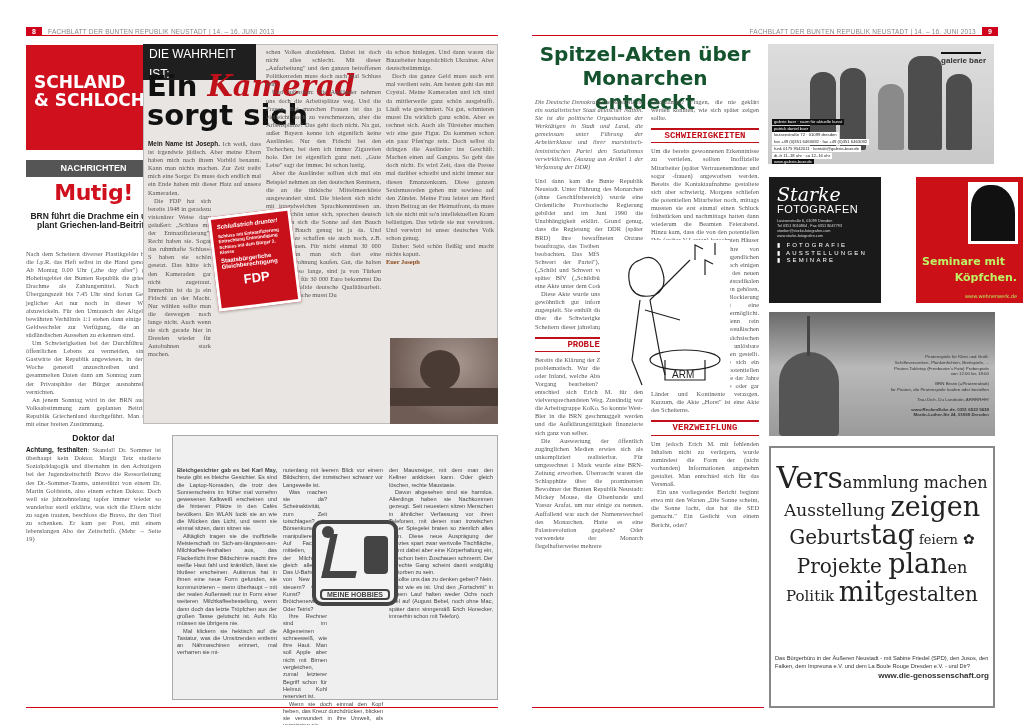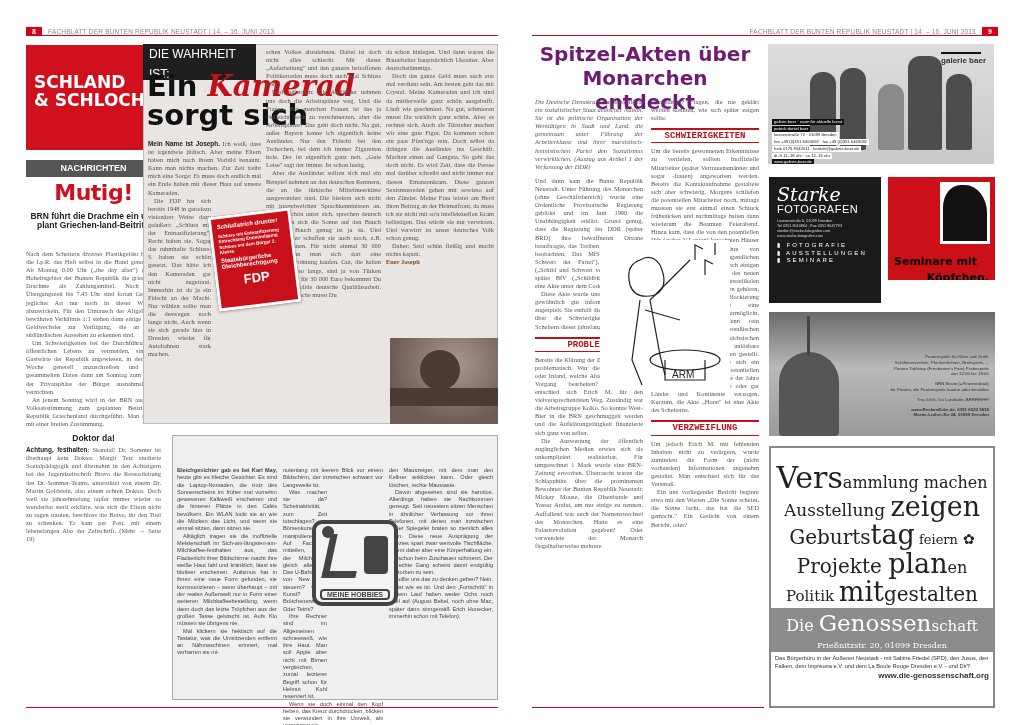--- a/index.html
+++ b/index.html
@@ -33,37 +33,37 @@
 
 .bbox{position:absolute;left:172px;top:435px;width:326px;height:265px;background:#efefef;border:1px solid #aaa}
 .bhead{position:absolute;left:172px;top:440px;width:326px;text-align:center;font-family:"DejaVu Sans",sans-serif;font-weight:bold;font-size:17px;color:#111}
 .bcol{font-family:"Liberation Sans",sans-serif;font-size:5.6px;line-height:7.3px;color:#444}
 .hobby{position:absolute;left:312px;top:520px;width:86px;height:86px;border:4px solid #444;border-radius:10px;background:#f3f3f3}
 .hobby .lbl{position:absolute;bottom:2px;left:4px;right:4px;border:2px solid #444;border-radius:4px;text-align:center;font-family:"Liberation Sans",sans-serif;font-weight:bold;font-size:7px;color:#444}
 .hobby .chair{position:absolute;left:10px;top:10px;width:34px;height:44px;border-left:7px solid #444;border-bottom:7px solid #444;transform:skewX(-12deg)}
 .hobby .tv{position:absolute;left:48px;top:12px;width:24px;height:38px;background:#444;border-radius:4px}
 .hobby .head{position:absolute;left:6px;top:2px;width:12px;height:12px;border-radius:50%;background:#444}
 
-.rtitle{position:absolute;left:535px;top:42px;width:220px;text-align:center;font-family:"DejaVu Sans",sans-serif;font-weight:bold;font-size:20px;line-height:24px;color:#701a75}
+.rtitle{position:absolute;left:535px;top:42px;width:220px;text-align:center;font-family:"DejaVu Sans",sans-serif;font-weight:bold;font-size:20px;line-height:24px;color:#14532d}
 .sec{font-family:Liberation Mono, monospace;font-weight:bold;color:#c0101a;text-align:center;font-size:9px;border-top:2px solid #c0101a;border-bottom:1px solid #c0101a;padding:2px 0;margin:6px 0 4px}
 .cartoon{position:absolute;left:600px;top:240px;width:130px;height:150px}
 .ad{position:absolute;overflow:hidden}
 .galerie{left:768px;top:44px;width:226px;height:120px;background:linear-gradient(#ddd,#c9c9c9)}
 .galerie .fam{position:absolute;width:26px;border-radius:12px 12px 2px 2px;background:#4d4d4d}
 .galerie .logo{position:absolute;right:8px;top:8px;font-family:"Liberation Sans",sans-serif;font-weight:bold;font-size:8px;color:#333}
 .galerie .logo:before{content:"";display:block;width:40px;height:2px;background:#111;margin-bottom:2px}
 .galerie .info{position:absolute;left:4px;top:75px;font-family:"Liberation Sans",sans-serif;font-size:4.2px;line-height:6.2px}
 .galerie .info span{display:block;background:#fff;color:#222;padding:0 2px;margin-bottom:.5px;width:max-content}
 .galerie .info span.dk{background:#111;color:#fff}
 .starke{left:769px;top:177px;width:112px;height:126px;background:#1a1a1a;color:#fff;padding:8px 8px;font-family:"Liberation Sans",sans-serif}
 .starke .sig{font-family:"DejaVu Serif",serif;font-style:italic;font-size:19px;line-height:18px}
 .starke .fot{font-size:11px;letter-spacing:.5px;margin-bottom:4px}
 .starke .addr{font-size:3.8px;line-height:5px;color:#ddd}
 .starke .serv{font-size:6px;letter-spacing:2.2px;line-height:7.5px;margin-top:3px}
-.wehner{left:888px;top:177px;width:107px;height:103px;background:#cc1018;color:#000000;font-family:"DejaVu Sans",sans-serif;font-weight:bold}
+.wehner{left:916px;top:177px;width:107px;height:126px;background:#cc1018;color:#bef264;font-family:"DejaVu Sans",sans-serif;font-weight:bold}
 .wehner .frame{position:absolute;left:52px;top:5px;width:50px;height:62px;background:#fff;padding:3px}
 .wehner .frame div{width:100%;height:100%;background:#111;border-radius:40% 50% 0 0}
 .wehner .t1{position:absolute;left:6px;top:78px;font-size:11px}
 .wehner .t2{position:absolute;right:6px;top:94px;font-size:11px}
 .wehner .url{position:absolute;right:6px;top:116px;font-size:5px;font-weight:normal}
 .piraten{left:769px;top:312px;width:226px;height:124px;background:linear-gradient(#6a6a6a,#b9b9b9 45%,#9a9a9a)}
 .piraten .title{position:absolute;left:85px;top:8px;font-family:"DejaVu Serif",serif;font-style:italic;font-size:12px;color:#fff}
 .piraten .txt{position:absolute;right:6px;top:42px;text-align:right;font-family:"Liberation Sans",sans-serif;font-size:4.4px;line-height:5.8px;color:#333}
 .piraten .gob{position:absolute;left:10px;top:40px;width:60px;height:84px;background:#555;border-radius:30px 30px 4px 4px}
 .piraten .gob:before{content:"";position:absolute;left:28px;top:-36px;width:3px;height:40px;background:#444}
@@ -262,23 +262,19 @@
 </div>
 
 <div class="ad genossen">
   <div class="cloud">
     <div><span style="font-size:30px">Vers</span><span style="font-size:16px">ammlung machen</span></div>
     <div><span style="font-size:17px">Ausstellung </span><span style="font-size:27px">zeigen</span></div>
     <div><span style="font-size:20px">Geburts</span><span style="font-size:27px">tag</span><span style="font-size:13px"> feiern</span> <span style="font-size:14px">✿</span></div>
     <div><span style="font-size:20px">Projekte </span><span style="font-size:27px">plan</span><span style="font-size:16px">en</span></div>
     <div><span style="font-size:15px">Politik </span><span style="font-size:27px">mit</span><span style="font-size:20px">gestalten</span></div>
   </div>
-  <div class="band">
-    <div class="big"><span style="font-size:16px">Die </span><span>Genossen</span><span style="font-size:15px">schaft</span></div>
-    <div class="small">Prießnitzstr. 20, 01099 Dresden</div>
-  </div>
   <div class="foot">
     <div>Das Bürgerbüro in der Äußeren Neustadt - mit Sabine Friedel (SPD), den Jusos, den Falken, dem Impreuna e.V. und dem La Boule Rouge Dresden e.V. - und Dir?</div>
     <div class="url">www.die-genossenschaft.org</div>
   </div>
 </div>
 
 <div class="botrule" style="left:532px;width:232px"></div>
 
 </body></html>

